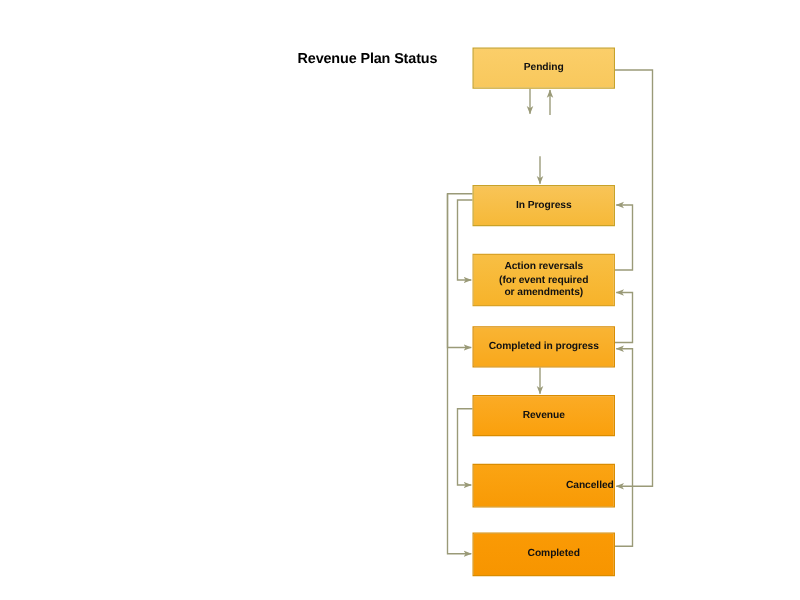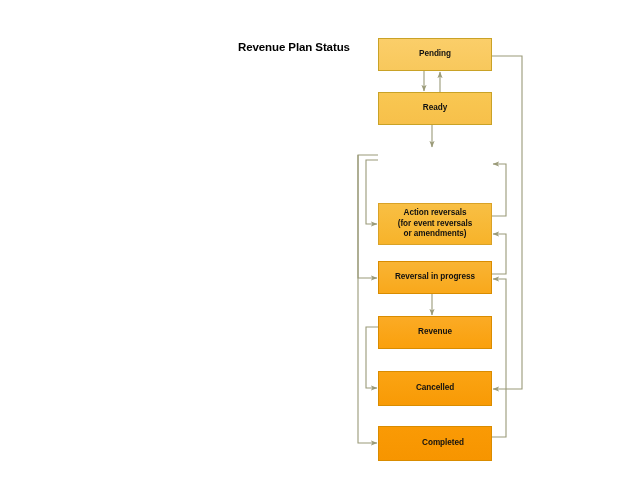--- a/index.html
+++ b/index.html
@@ -94,40 +94,40 @@
       <path d="M492,437 L506,437 L506,279 L493,279"></path>
 
       <path d="M492,56 L522,56 L522,389 L493,389"></path>
     </g>
   </svg>
 
   <div class="node" style="top:38px;height:33px;background:linear-gradient(180deg,#fbce69 0%,#f8c85c 100%);border-color:#c9a227;">
     <span>Pending</span>
   </div>
 
-  <div class="node" style="top:92px;height:33px;background:linear-gradient(180deg,#f9c752 0%,#f7c04a 100%);border-color:#c9a227;">
-    <span>Ready</span>
+
+  <div class="node" style="top:148px;height:33px;background:linear-gradient(180deg,#f8c457 0%,#f6b938 100%);border-color:#c9a227;">
+    <span>In Progress</span>
   </div>
-
 
   <div class="node" style="top:203px;height:42px;background:linear-gradient(180deg,#f8bf44 0%,#f7b32a 100%);border-color:#d9a227;flex-direction:column;">
     <span>Action reversals</span>
-    <span>(for event reversals</span>
+    <span>(for event required</span>
     <span>or amendments)</span>
   </div>
 
   <div class="node" style="top:261px;height:33px;background:linear-gradient(180deg,#f9b434 0%,#f9a81b 100%);border-color:#d98c00;">
-    <span>Reversal in progress</span>
+    <span>Completed in progress</span>
   </div>
 
   <div class="node" style="top:316px;height:33px;background:linear-gradient(180deg,#fbab25 0%,#faa00c 100%);border-color:#d98c00;">
     <span>Revenue</span>
   </div>
 
-  <div class="node" style="top:371px;height:35px;background:linear-gradient(180deg,#fba413 0%,#f89a05 100%);border-color:#d98c00;">
+  <div class="node" style="top:371px;height:35px;background:linear-gradient(180deg,#fba413 0%,#f89a05 100%);border-color:#d98c00;justify-content:flex-end;">
     <span>Cancelled</span>
   </div>
 
   <div class="node" style="top:426px;height:35px;background:linear-gradient(180deg,#fa9a05 0%,#f79500 100%);border-color:#d98c00;padding-left:16px;">
     <span>Completed</span>
   </div>
 
 </div>
 
 </body></html>

